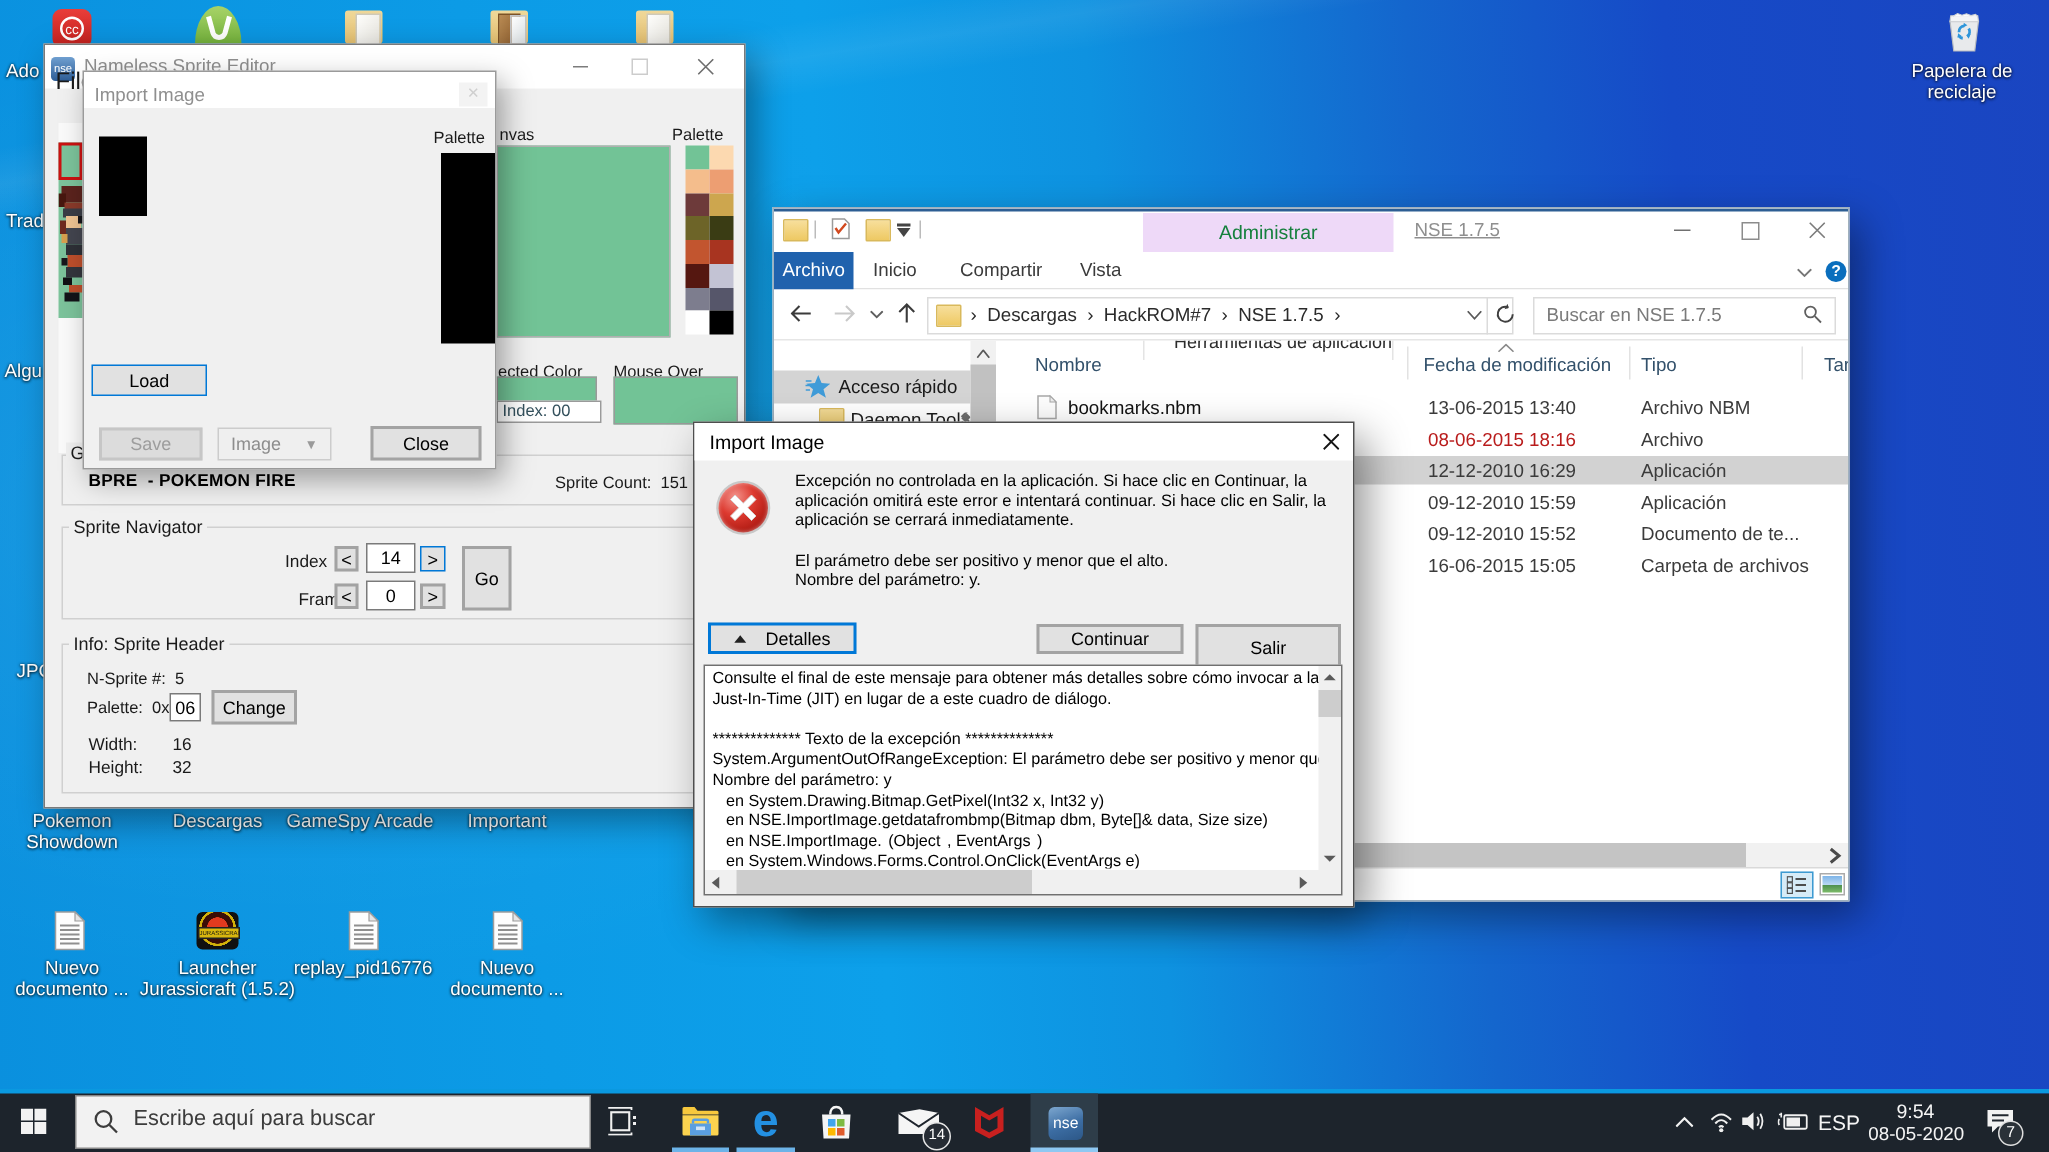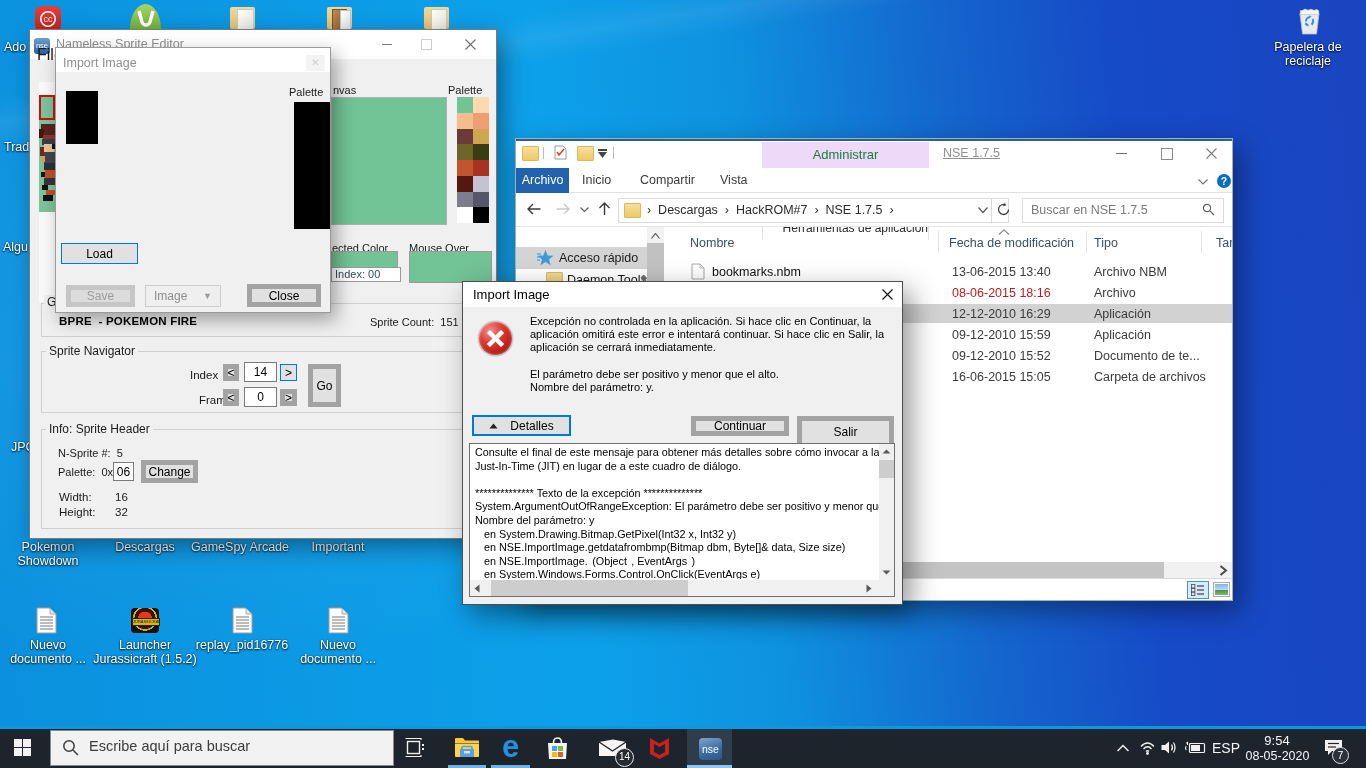--- a/index.html
+++ b/index.html
@@ -4,21 +4,21 @@
 html,body{margin:0;padding:0;}
 body{width:1366px;height:768px;overflow:hidden;font-family:"Liberation Sans",sans-serif;position:relative;}
 #desk{position:absolute;left:0;top:0;width:1366px;height:768px;
 background:
  linear-gradient(171deg, rgba(255,255,255,0) 10%, rgba(255,255,255,.07) 12.5%, rgba(255,255,255,0) 15%),
  radial-gradient(ellipse 850px 520px at 15% 45%, rgba(255,255,255,0.07), rgba(255,255,255,0) 62%),
  linear-gradient(85deg,#0a90de 0%,#0c9be6 26%,#0da0ea 42%,#0e92e0 55%,#1466cd 70%,#164ac7 82%,#1a45c1 100%);}
 .abs{position:absolute;}
 .lbl{position:absolute;color:#fff;font-size:12.5px;text-align:center;text-shadow:0 1px 2px rgba(0,0,0,.85),0 0 2px rgba(0,0,0,.5);white-space:nowrap;}
 .win{position:absolute;background:#f0f0f0;}
-.btn{position:absolute;background:#e1e1e1;border:5px solid #a3a3a3;display:flex;align-items:center;justify-content:center;font-size:12px;color:#000;box-sizing:border-box;}
+.btn{position:absolute;background:#e1e1e1;border:2px solid #a3a3a3;display:flex;align-items:center;justify-content:center;font-size:12px;color:#000;box-sizing:border-box;}
 .gbox{position:absolute;border:1px solid #d0d0d0;box-sizing:border-box;}
 .glab{position:absolute;background:#f0f0f0;font-size:12px;color:#1a1a1a;padding:0 3px;white-space:nowrap;}
 .t12{position:absolute;font-size:11.5px;color:#1a1a1a;white-space:nowrap;}
 </style></head>
 <body>
 <div id="desk"></div>
 
 <div id="icons">
 
   <div class="abs" style="left:35px;top:6px;width:26px;height:26px;border-radius:6px;background:linear-gradient(#e93e3a,#c21f1c);"></div>

